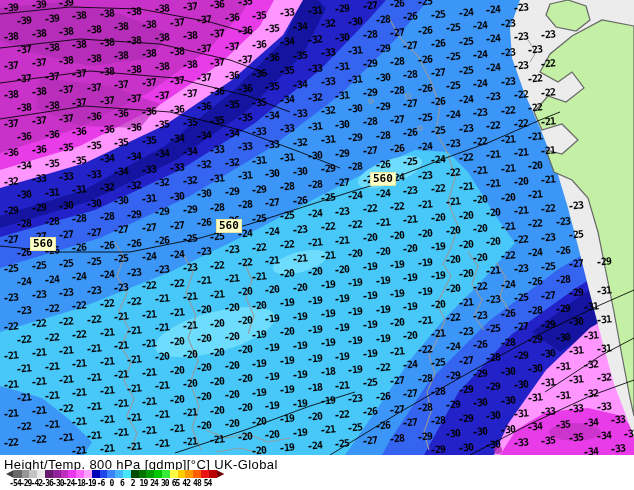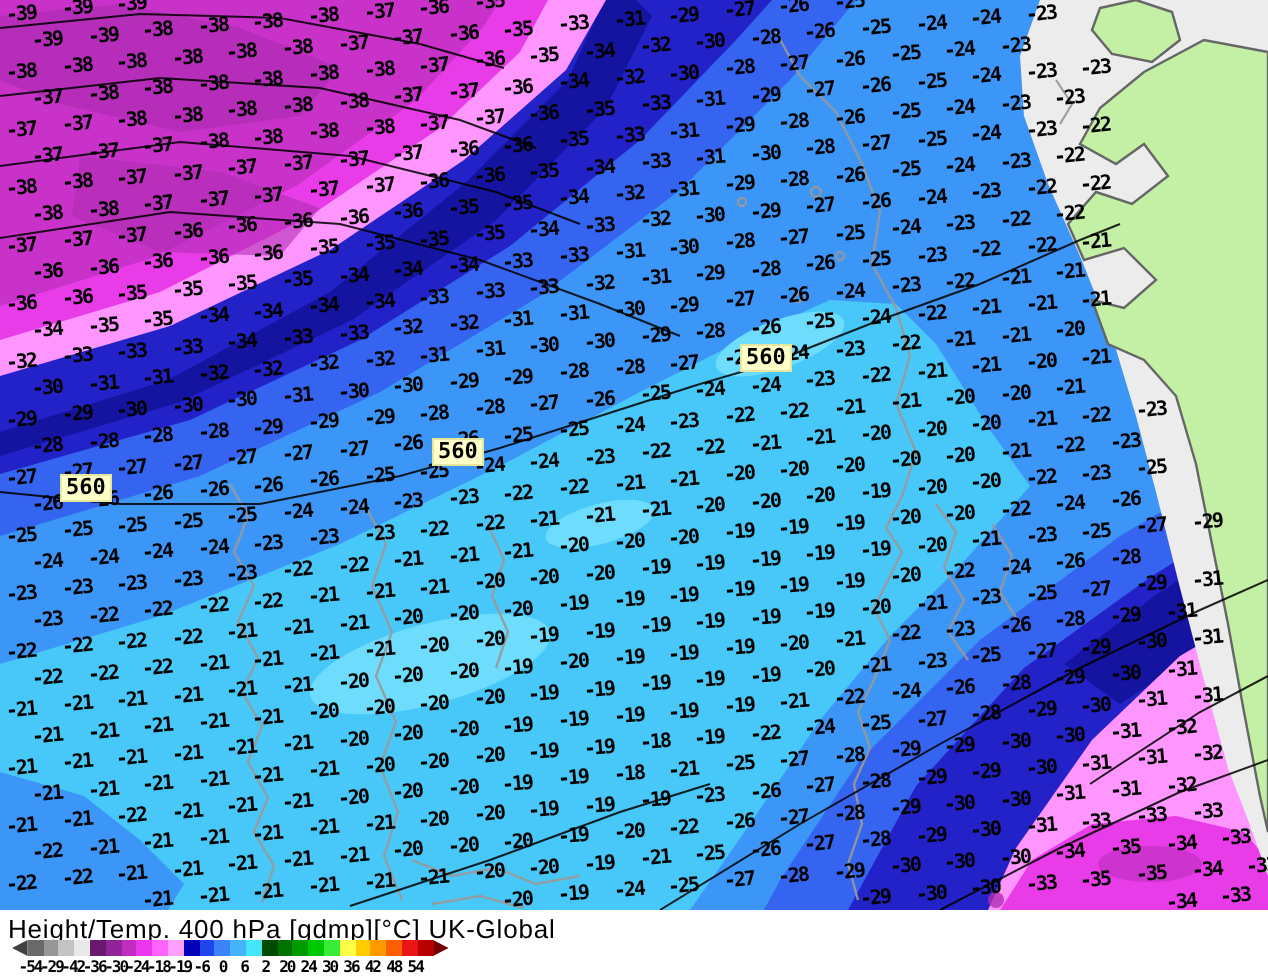--- a/index.html
+++ b/index.html
@@ -747,21 +747,21 @@
         <span class="tnum" style="left:610.2px;top:444.1px">-33</span>
       </div>
     <div id="clabels">
         <div class="clabel" style="left:30px;top:237px">560</div>
         <div class="clabel" style="left:216px;top:219px">560</div>
         <div class="clabel" style="left:370px;top:172px">560</div>
       </div>
   </div>
 
   <div id="legend">
-    <div class="ltitle">Height/Temp. 400 hPa [gdmp][°C] UK-Global</div>
+    <div class="ltitle">Height/Temp. 800 hPa [gdmp][°C] UK-Global</div>
     <div id="cbar">
         <div class="cell" style="background:#414141"></div>
         <div class="cell" style="background:#696969"></div>
         <div class="cell" style="background:#969696"></div>
         <div class="cell" style="background:#c3c3c3"></div>
         <div class="cell" style="background:#e9e9e9"></div>
         <div class="cell" style="background:#69196e"></div>
         <div class="cell" style="background:#91239b"></div>
         <div class="cell" style="background:#be2dbe"></div>
         <div class="cell" style="background:#eb37eb"></div>
@@ -791,23 +791,23 @@
         <span style="left:30.4px">-42</span>
         <span style="left:41.1px">-36</span>
         <span style="left:51.8px">-30</span>
         <span style="left:62.5px">-24</span>
         <span style="left:73.2px">-18</span>
         <span style="left:83.9px">-19</span>
         <span style="left:94.6px">-6</span>
         <span style="left:105.3px">0</span>
         <span style="left:116.0px">6</span>
         <span style="left:126.7px">2</span>
-        <span style="left:137.4px">20</span>
+        <span style="left:137.4px">19</span>
         <span style="left:148.1px">24</span>
         <span style="left:158.8px">30</span>
-        <span style="left:169.5px">36</span>
+        <span style="left:169.5px">65</span>
         <span style="left:180.2px">42</span>
         <span style="left:190.9px">48</span>
         <span style="left:201.6px">54</span>
       </div>
   </div>
 
 </div>
 
 </body></html>

